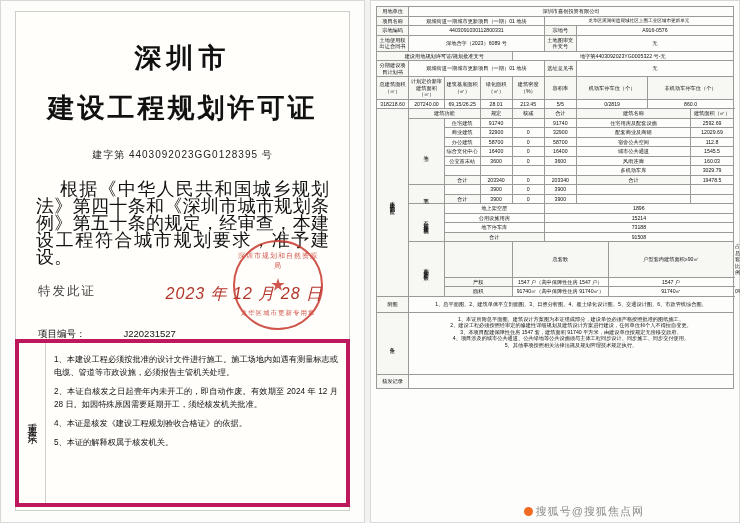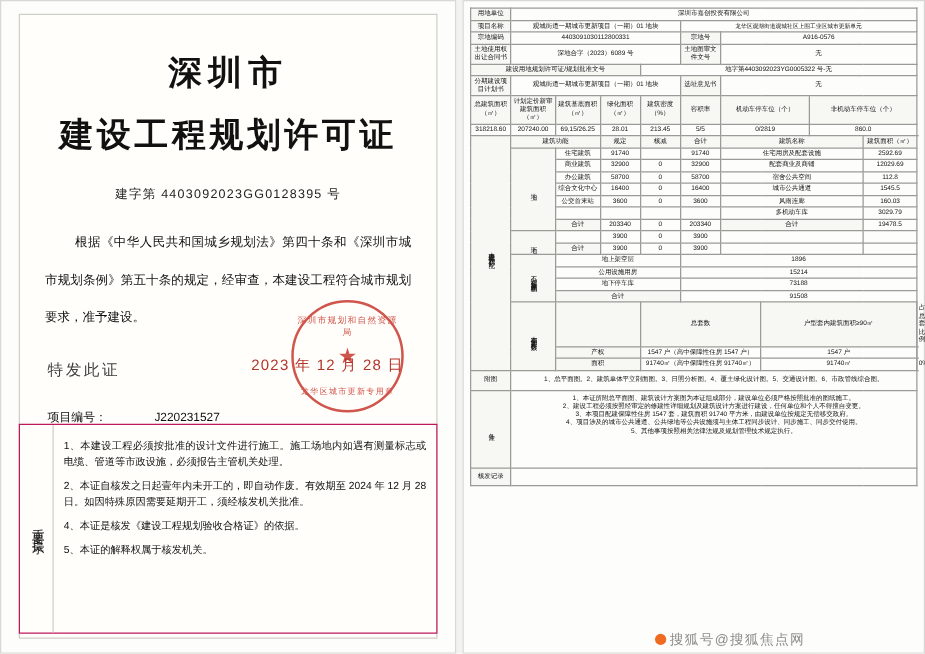--- a/index.html
+++ b/index.html
@@ -30,30 +30,30 @@
   }
   .title-sub{
     text-align:center;font-family:"DejaVu Serif","Liberation Serif",serif;
     font-weight:bold;color:#111;
     font-size:27px;letter-spacing:3px;margin-top:14px;
   }
   .certno{
     text-align:center;font-size:10px;color:#222;margin-top:22px;letter-spacing:1px;
   }
   .body-text{
-    margin:18px 20px 0 20px;font-size:10px;line-height:30px;color:#111;
+    margin:18px 20px 0 20px;font-size:18px;line-height:17px;color:#111;
     font-family:"DejaVu Serif","Liberation Serif",serif;text-align:justify;
   }
   .body-text .ind{display:block;text-indent:24px;}
   .issue{
     margin:18px 0 0 22px;font-size:12.5px;color:#404040;
     font-family:"DejaVu Serif","Liberation Serif",serif;letter-spacing:2px;
   }
   .date-line{
-    position:absolute;right:26px;top:272px;font-size:12px;color:#b3342b;letter-spacing:1px;
+    position:absolute;right:26px;top:272px;font-size:16px;color:#b3342b;letter-spacing:1px;font-style:italic;
   }
   .proj-no{
     position:absolute;left:22px;top:316px;font-size:9.5px;color:#111;
   }
   .proj-no .v{margin-left:38px;}
 
   
   .seal{
     position:absolute;right:26px;top:228px;width:86px;height:86px;
     border:2.5px solid #c8382e;border-radius:50%;
@@ -70,21 +70,21 @@
     font-size:7px;color:#c8382e;letter-spacing:1px;
   }
   .seal-bot{
     position:absolute;left:0;bottom:10px;width:86px;text-align:center;
     font-size:6.5px;color:#c8382e;letter-spacing:1px;
   }
 
   
   .notes{
     position:absolute;left:14px;top:338px;width:335px;height:168px;
-    border:1px solid #be185d;box-sizing:border-box;display:flex;background:#fffefb;
+    border:4px solid #be185d;box-sizing:border-box;display:flex;background:#fffefb;
   }
   .notes-label{
     width:26px;border-right:1px solid #cfcfca;display:flex;align-items:center;justify-content:center;
   }
   .notes-label span{
     writing-mode:vertical-rl;font-size:10px;letter-spacing:4px;color:#111;
   }
   .notes-body{flex:1;padding:10px 8px 0 8px;}
   .notes-body p{
     margin:0 0 6px 0;font-size:8.2px;line-height:13px;color:#111;text-align:justify;

